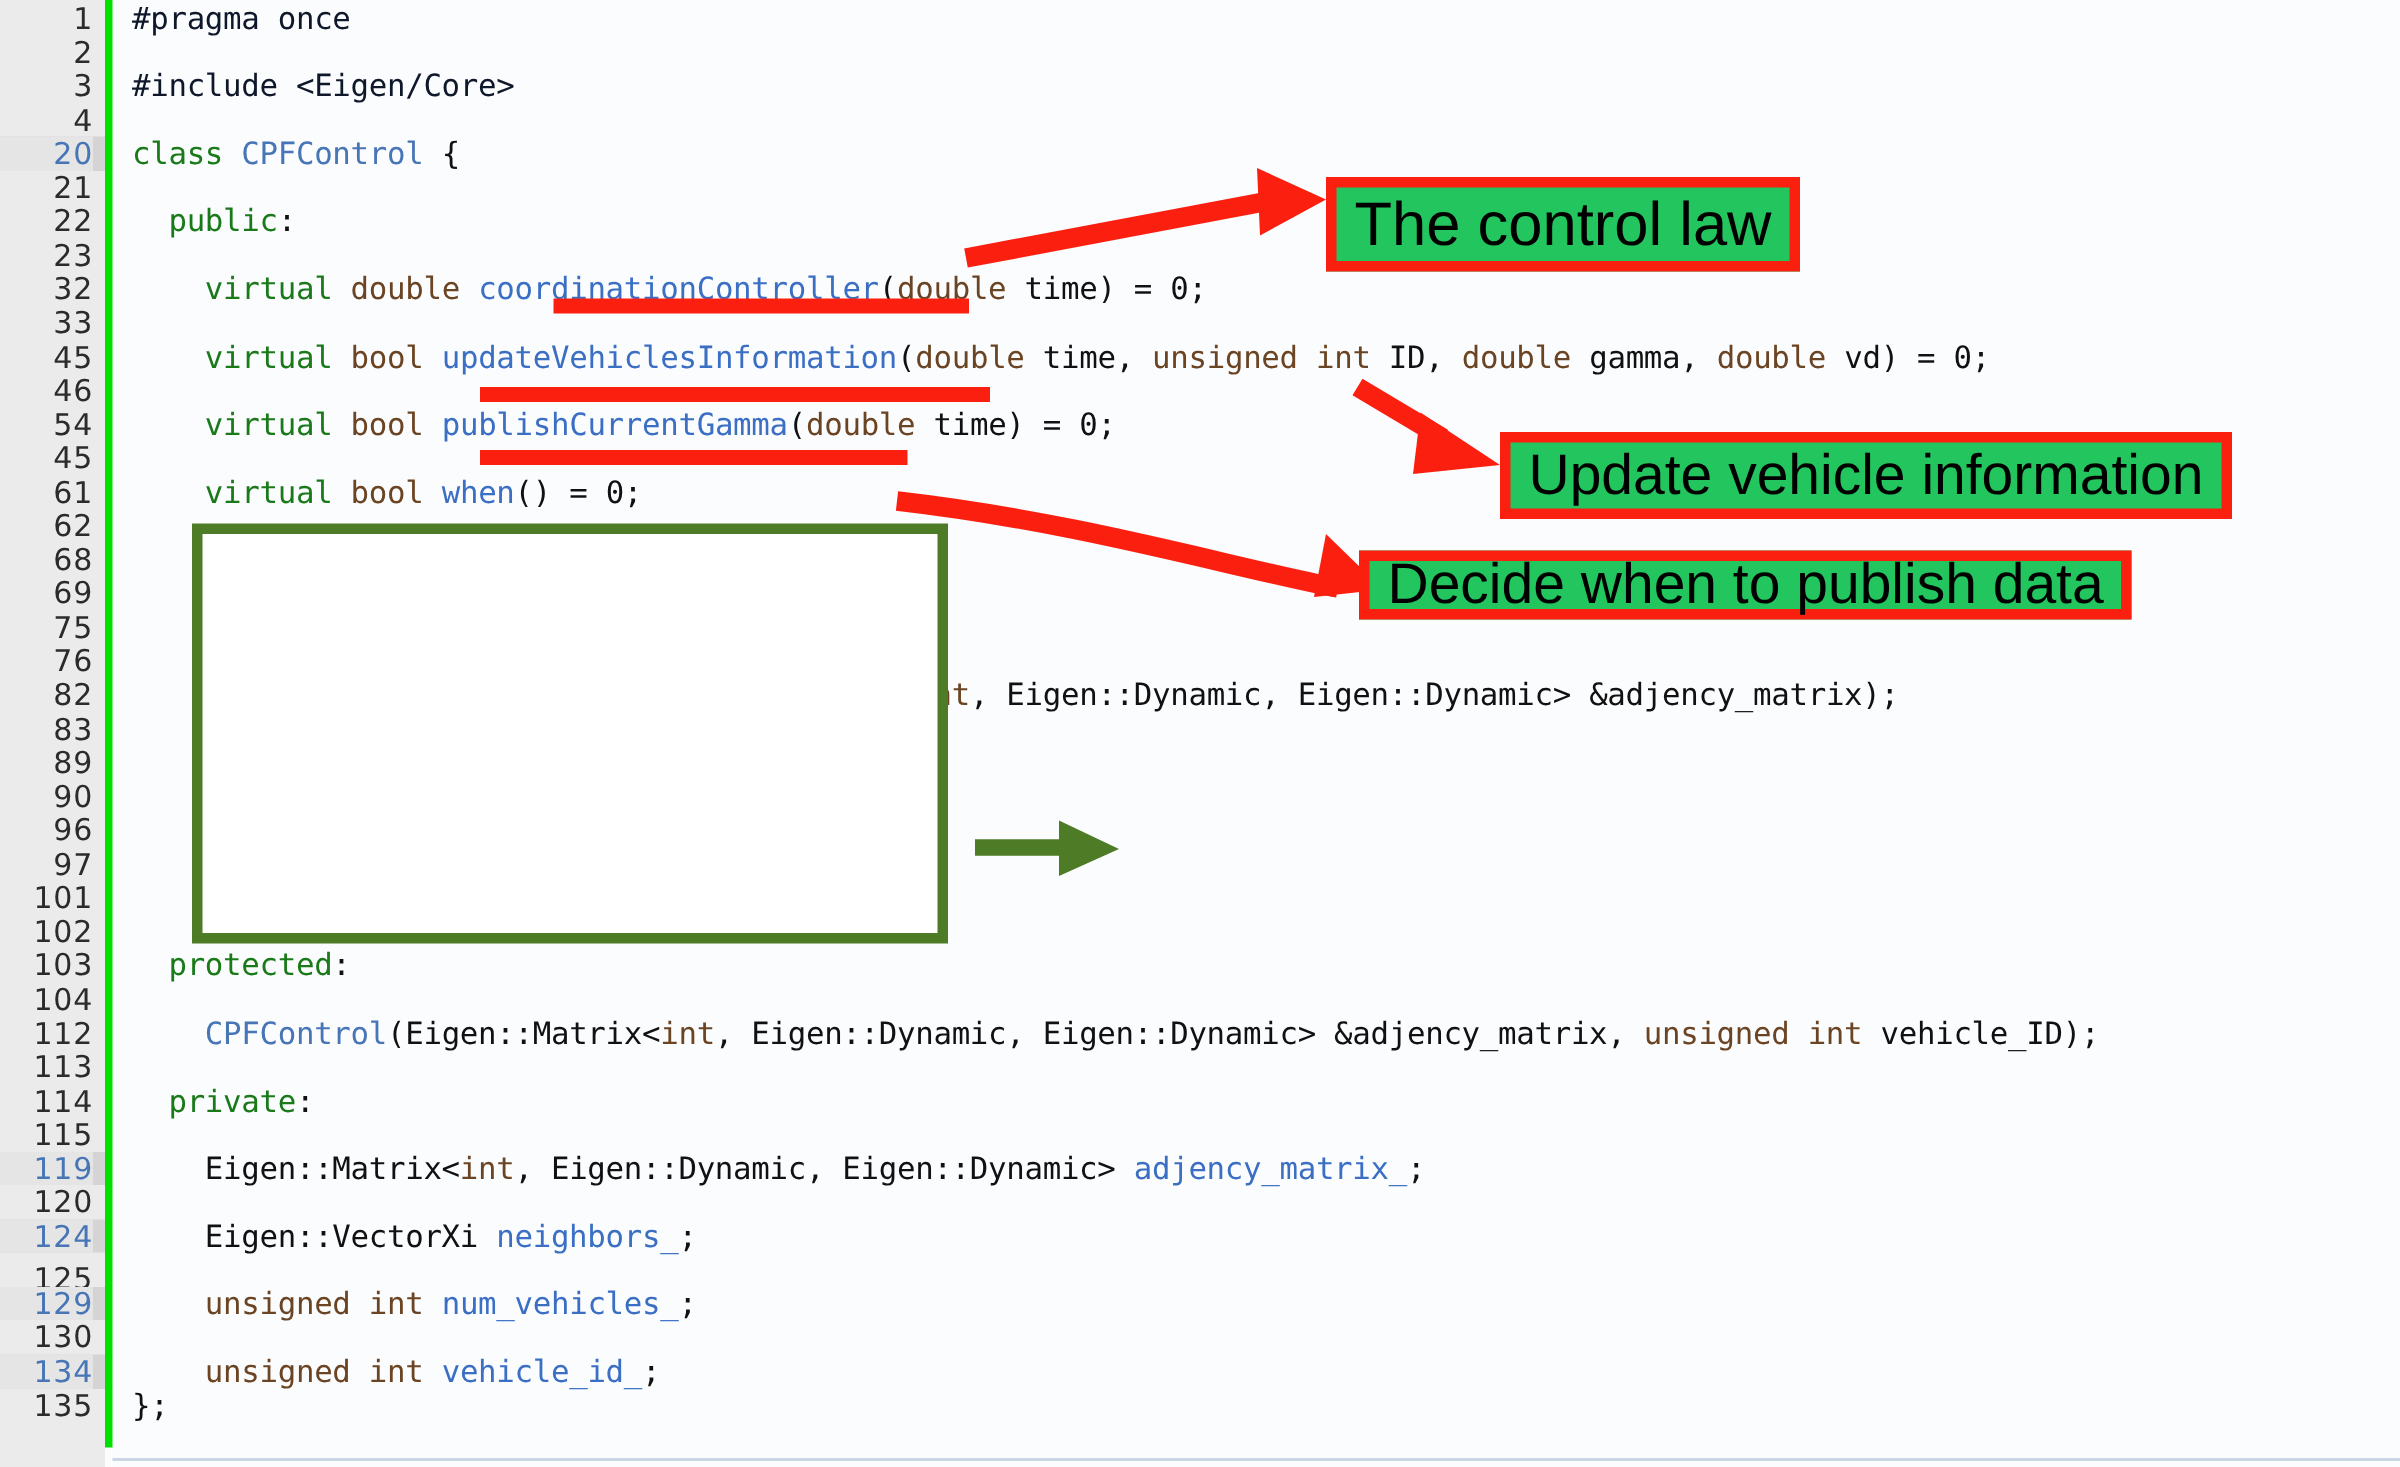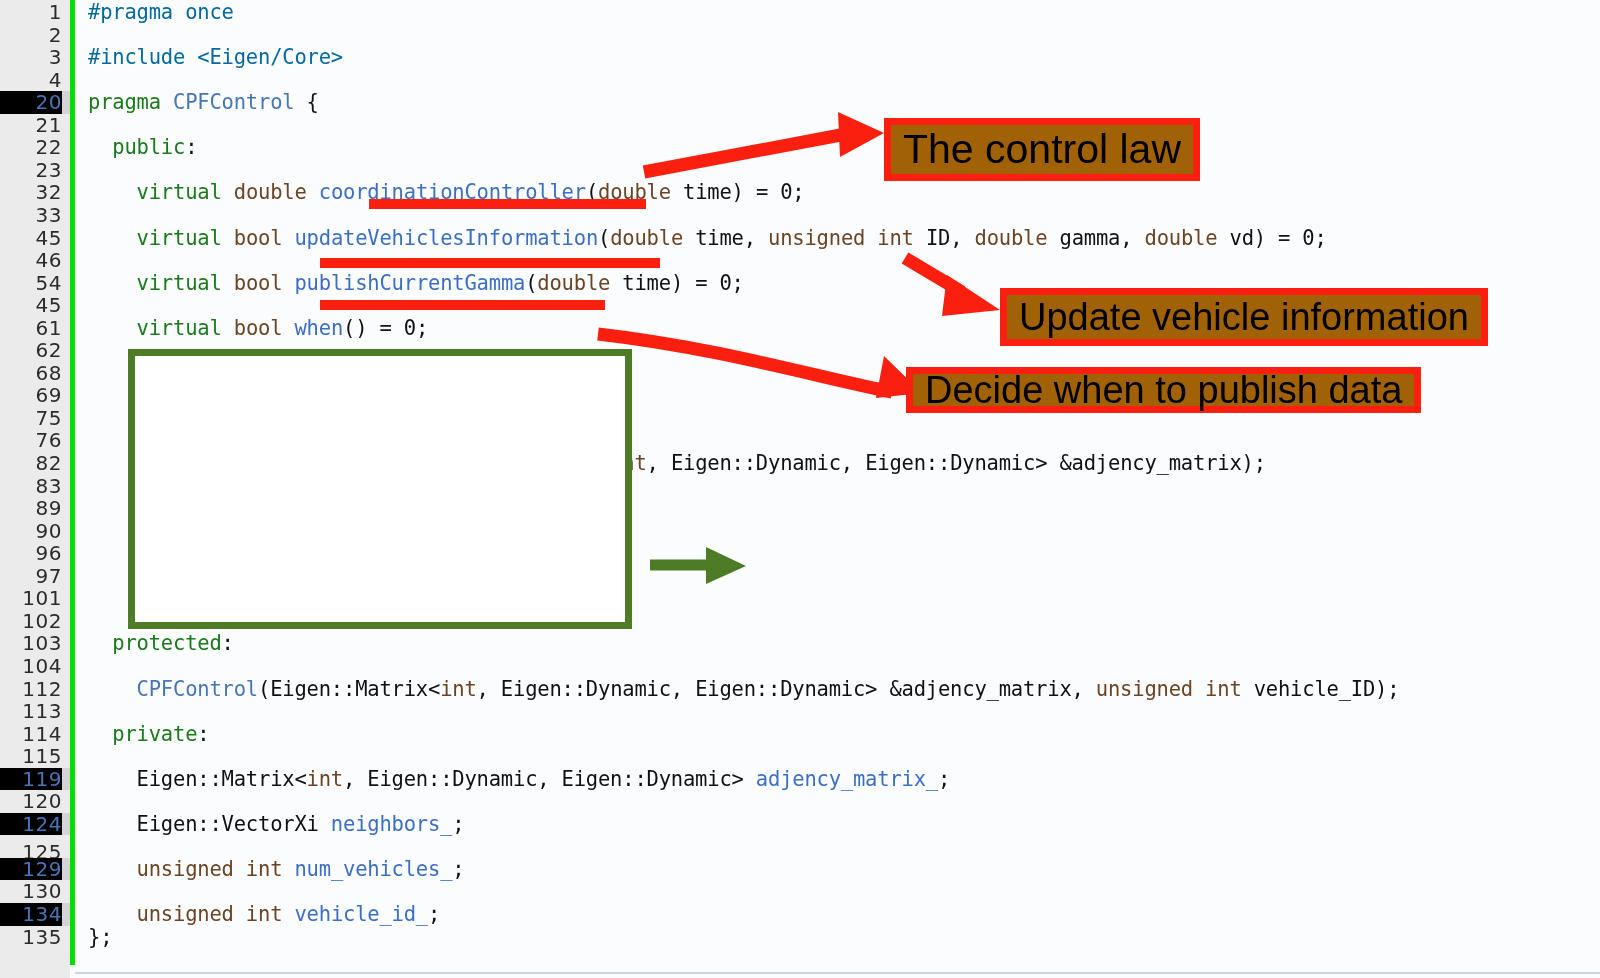--- a/index.html
+++ b/index.html
@@ -30,43 +30,43 @@
   .row{
     position:absolute;left:0;height:22.55px;width:1600px;
   }
   .ln{
     position:absolute;left:0;top:0;width:62px;height:22.55px;
     text-align:right;line-height:22.55px;
     font-size:20px;color:#2b2b2b;
     font-family:"DejaVu Sans","Liberation Sans",sans-serif;
     letter-spacing:.5px;
   }
-  .row.hl .ln{background:#000000;color:#4775b5;}
+  .row.hl .ln{background:#e5e5e5;color:#4775b5;}
   .row.hl .lnbg{
     position:absolute;left:0;top:0;width:70px;height:22.55px;background:#d4d4d4;
   }
   .ln{z-index:2;}
   .code{
     position:absolute;left:88px;top:0;height:22.55px;
     line-height:22.55px;white-space:pre;
     font-size:20.5px;letter-spacing:-0.2px;
     color:#111111;
   }
   .kw{color:#1a7a1a;}        
   .ty{color:#6b4423;}        
   .fn{color:#3b6fc4;}        
   .cn{color:#4775b5;}        
-  .pp{color:#0369a1;}        
+  .pp{color:#0f172a;}        
   .pl{color:#111111;}        
 
   
   #overlay{position:absolute;left:0;top:0;width:1600px;height:978px;pointer-events:none;}
 
   .annbox{
-    position:absolute;background:#a16207;
+    position:absolute;background:#22c55e;
     font-family:"Liberation Sans","DejaVu Sans",sans-serif;
     color:#000000;display:flex;align-items:center;
     box-sizing:border-box;white-space:nowrap;
   }
   .annbox.red{border:7px solid #fb1f10;}
   .annbox.green{border:7px solid #4e7b26;}
 
   
   #greenbox{
     position:absolute;left:128px;top:349px;width:504px;height:280px;
@@ -92,21 +92,21 @@
         <div class="ln">3</div>
         <div class="code"><span class="pp">#include &lt;Eigen/Core&gt;</span></div>
       </div>
       <div class="row" style="top: 68.65px;">
         <div class="ln">4</div>
         <div class="code"></div>
       </div>
       <div class="row hl" style="top: 91.2px;">
         <div class="lnbg"></div>
         <div class="ln">20</div>
-        <div class="code"><span class="kw">pragma </span><span class="cn">CPFControl</span><span class="pl"> {</span></div>
+        <div class="code"><span class="kw">class </span><span class="cn">CPFControl</span><span class="pl"> {</span></div>
       </div>
       <div class="row" style="top: 113.75px;">
         <div class="ln">21</div>
         <div class="code"></div>
       </div>
       <div class="row" style="top: 136.3px;">
         <div class="ln">22</div>
         <div class="code"><span class="pl">  </span><span class="kw">public</span><span class="pl">:</span></div>
       </div>
       <div class="row" style="top: 158.85px;">

